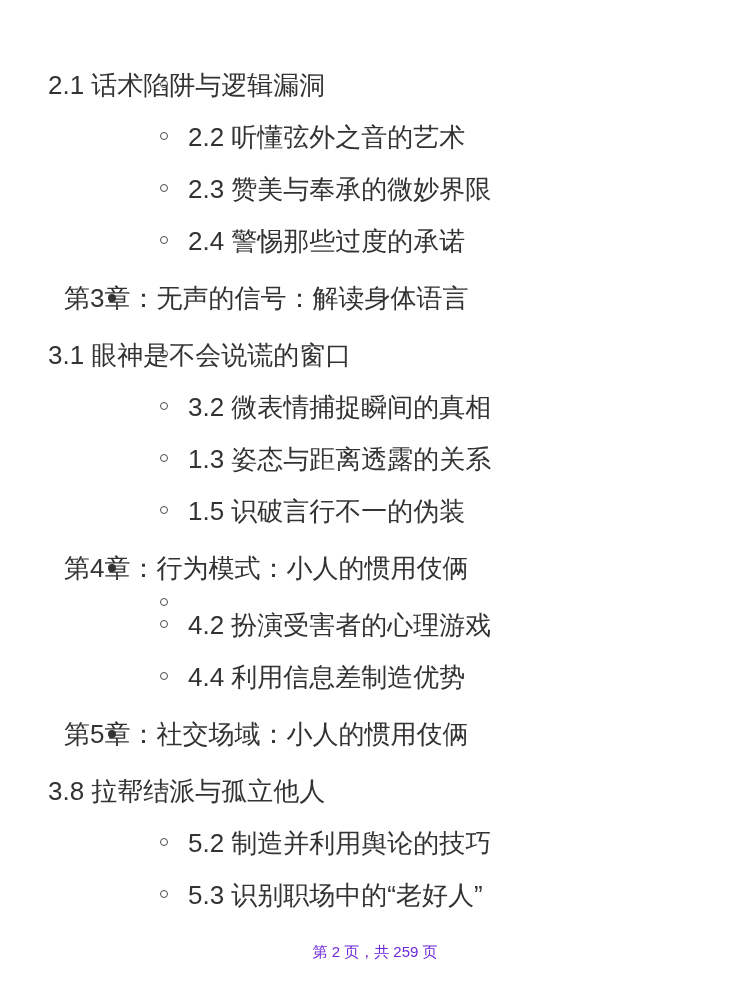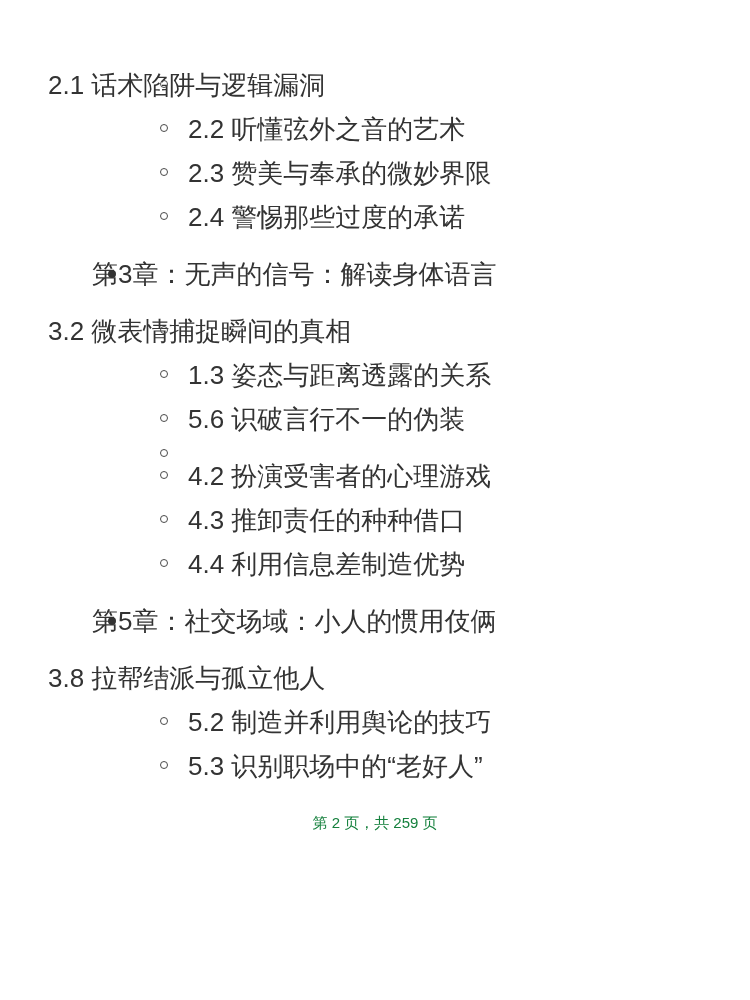--- a/index.html
+++ b/index.html
@@ -16,23 +16,24 @@
     overflow: hidden;
   }
   .content {
     padding-top: 50px;
   }
   .row {
     position: relative;
     font-size: 26px;
     line-height: 44px;
     white-space: nowrap;
+    margin-top: 8px;
   }
   .row.chapter {
-    padding-left: 92px;
+    padding-left: 64px;
     margin-top: 13px;
   }
   .row.sub {
     padding-left: 188px;
   }
   .chapter-items .row.sub:first-child {
     margin-top: 13px;
     padding-left: 48px;
   }
   .bullet-disc {
@@ -55,21 +56,21 @@
     border: 1.5px solid #4a4a4a;
     border-radius: 50%;
     background: transparent;
     box-sizing: content-box;
   }
   .footer {
     margin-top: 24px;
     text-align: center;
     font-size: 15px;
     line-height: 22px;
-    color: #15803d;
+    color: #6d28d9;
   }
 </style>
 </head>
 <body>
 
 <div class="content">
 
   <div class="group">
     <div class="chapter-items">
       <div class="row sub">
@@ -92,45 +93,49 @@
   </div>
 
   <div class="group">
     <div class="row chapter">
       <span class="bullet-disc"></span>
       <span>第3章：无声的信号：解读身体语言</span>
     </div>
     <div class="chapter-items">
       <div class="row sub">
         <span class="bullet-circle"></span>
+        <span>3.1 眼神是不会说谎的窗口</span>
+      </div>
+      <div class="row sub">
+        <span class="bullet-circle"></span>
         <span>3.2 微表情捕捉瞬间的真相</span>
       </div>
       <div class="row sub">
         <span class="bullet-circle"></span>
         <span>1.3 姿态与距离透露的关系</span>
       </div>
       <div class="row sub">
         <span class="bullet-circle"></span>
-        <span>5.6 识破言行不一的伪装</span>
+        <span>1.5 识破言行不一的伪装</span>
       </div>
     </div>
   </div>
 
   <div class="group">
+    <div class="row chapter">
+      <span class="bullet-disc"></span>
+      <span>第4章：行为模式：小人的惯用伎俩</span>
+    </div>
     <div class="chapter-items">
       <div class="row sub">
         <span class="bullet-circle"></span>
       </div>
       <div class="row sub">
         <span class="bullet-circle"></span>
         <span>4.2 扮演受害者的心理游戏</span>
-      </div>
-      <div class="row sub">
-        <span class="bullet-circle"></span>
-        <span>4.3 推卸责任的种种借口</span>
       </div>
       <div class="row sub">
         <span class="bullet-circle"></span>
         <span>4.4 利用信息差制造优势</span>
       </div>
     </div>
   </div>
 
   <div class="group">
     <div class="row chapter">

